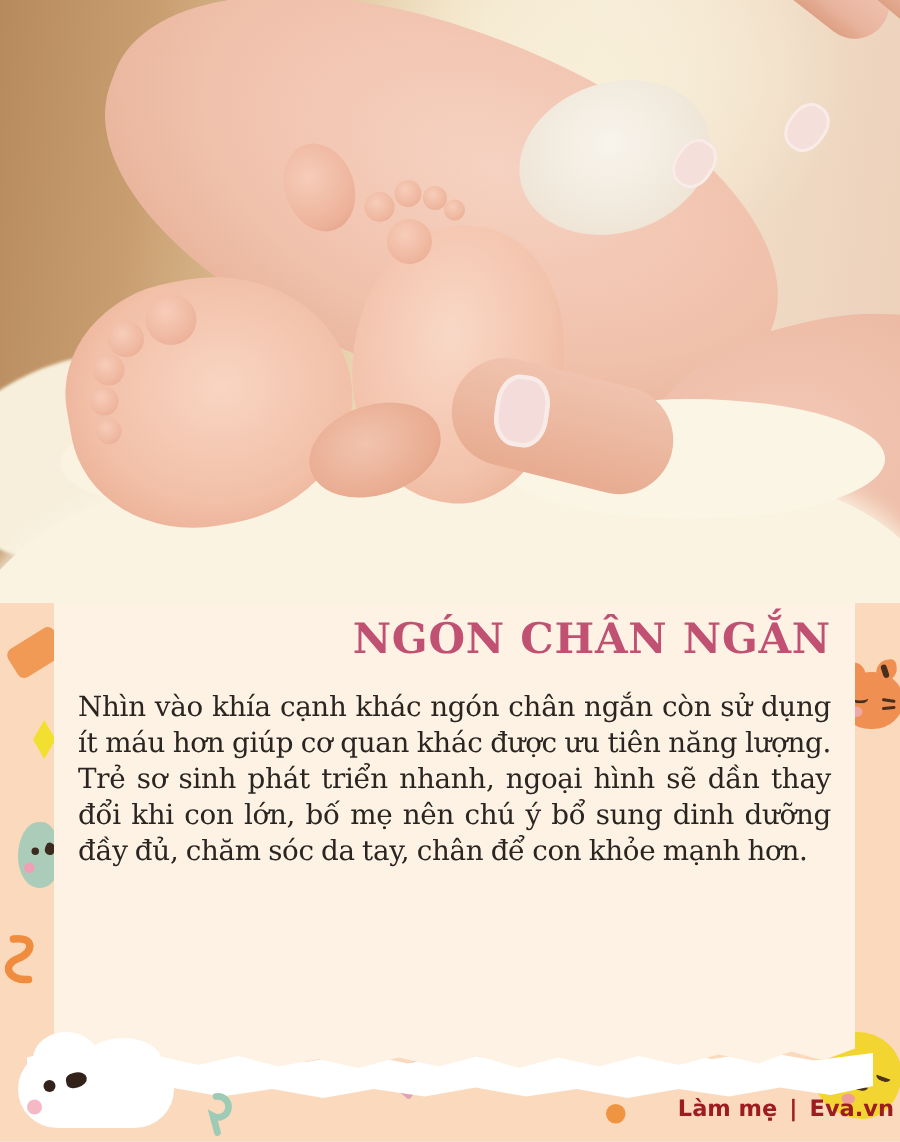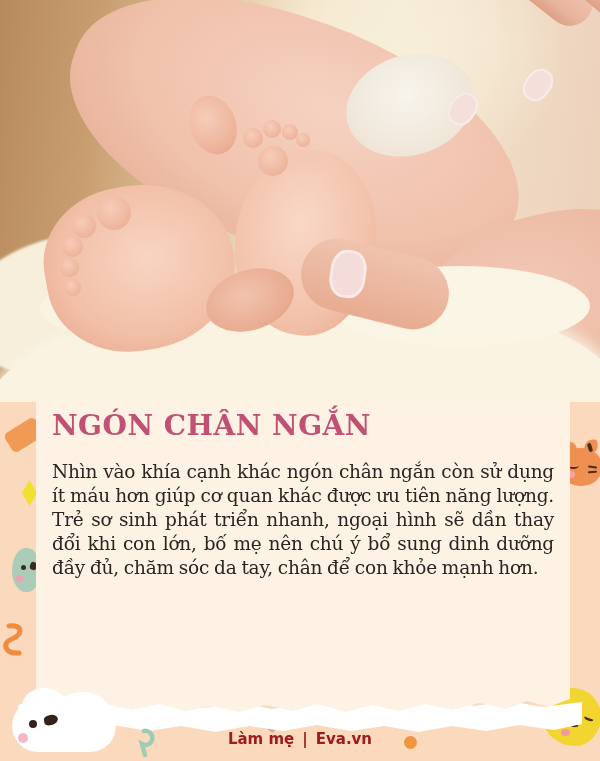--- a/index.html
+++ b/index.html
@@ -71,31 +71,31 @@
   .ph-thumbnail{ left:330px; top:250px; width:36px; height:48px; border-radius:42%;
     transform:rotate(8deg); background:#f3dcda; box-shadow:inset 0 0 0 3px #f8ebe7;}
 
   
   .panel{ position:absolute; left:0; top:402px; width:600px; height:359px; background:#fbd9bd; }
   .panel .abs{ position:absolute; }
 
   .card{ position:absolute; left:36px; top:0; width:534px; height:316px; z-index:3;
     background:#fdf2e4; overflow:hidden; padding:8px 16px 0 16px;
     clip-path:polygon(0% 0%,100% 0%,100% 297px,96% 305px,92% 299px,88% 307px,83% 301px,78% 308px,73% 302px,68% 309px,63% 303px,58% 310px,53% 302px,48% 309px,43% 303px,38% 310px,33% 304px,28% 309px,23% 302px,18% 308px,13% 302px,8% 309px,4% 303px,0% 308px);}
-  .card h1{ font-size:28px; line-height:32px; font-weight:bold; text-align:left;
+  .card h1{ font-size:28px; line-height:32px; font-weight:bold; text-align:right;
     color:#c15173; letter-spacing:0.5px; }
   .card p{ font-size:18.5px; line-height:24px; color:#2b2522; text-align:justify;
     letter-spacing:-0.2px; word-spacing:-0.8px; }
   .card p.p1{ margin-top:8px; }
   .card p.p2{ margin-top:18px; }
 
   .torn-white{ left:18px; top:295px; width:564px; height:36px; background:#ffffff; z-index:2;
     clip-path:polygon(0% 8px,4% 2px,9% 9px,15% 3px,21% 10px,27% 4px,33% 11px,39% 5px,45% 12px,51% 5px,57% 11px,63% 4px,69% 10px,75% 3px,81% 9px,87% 4px,93% 10px,100% 5px,100% 27px,95% 33px,89% 28px,83% 34px,77% 29px,71% 35px,65% 29px,59% 34px,53% 28px,47% 34px,41% 29px,35% 35px,29% 29px,23% 34px,17% 28px,11% 33px,5% 28px,0% 33px);}
 
-  .footer{ left:0; top:328px; width:600px; text-align:center; z-index:5;
+  .footer{ left:0; top:328px; width:600px; text-align:right; z-index:5;
     font-family:"DejaVu Sans", sans-serif; font-weight:bold; font-size:15px; color:#9c1c21;}
   .footer span{ padding:0 4px; }
 
   
   .crayon{ left:4px; top:6px; width:56px; height:46px; z-index:1; }
   .crayon .body{ position:absolute; left:2px; top:16px; width:36px; height:22px; border-radius:5px;
     background:#f09a56; transform:rotate(-32deg); }
   .crayon .tip{ position:absolute; left:36px; top:8px; width:16px; height:8px; border-radius:3px;
     background:#4a2f1d; transform:rotate(-32deg); }
   .diamond{ left:22px; top:78px; width:15px; height:26px; background:#f2e030; z-index:1;

